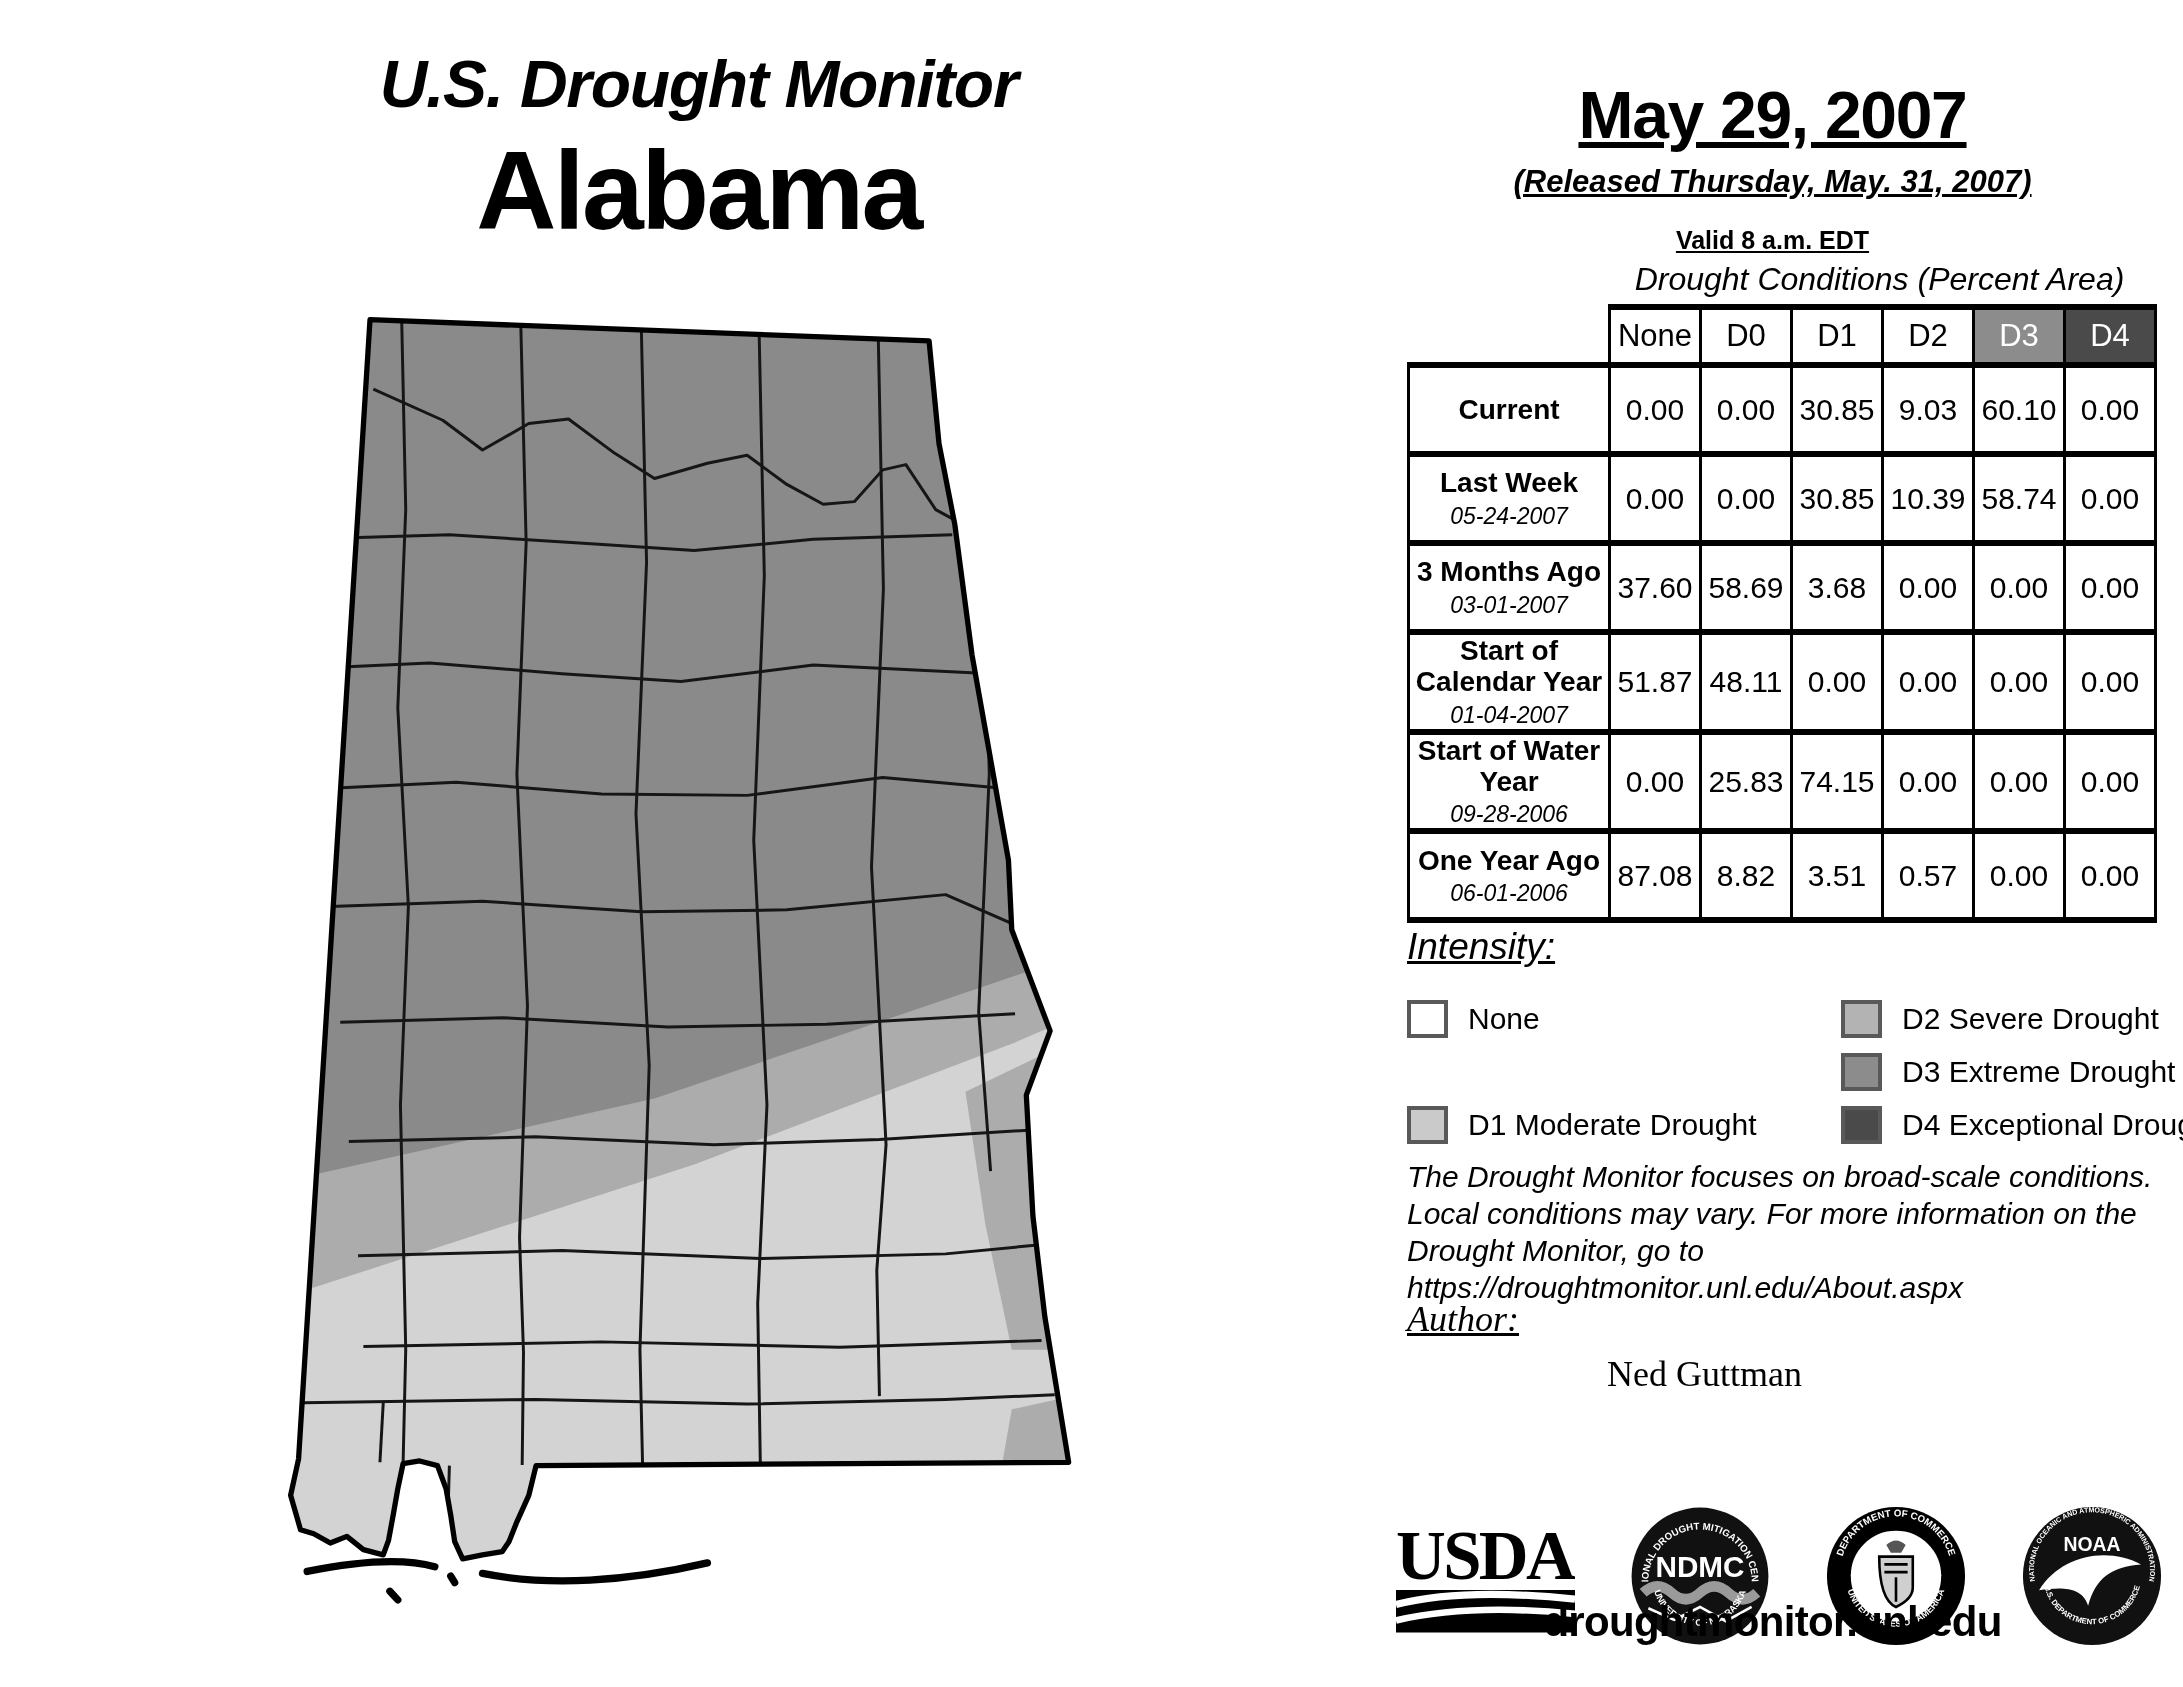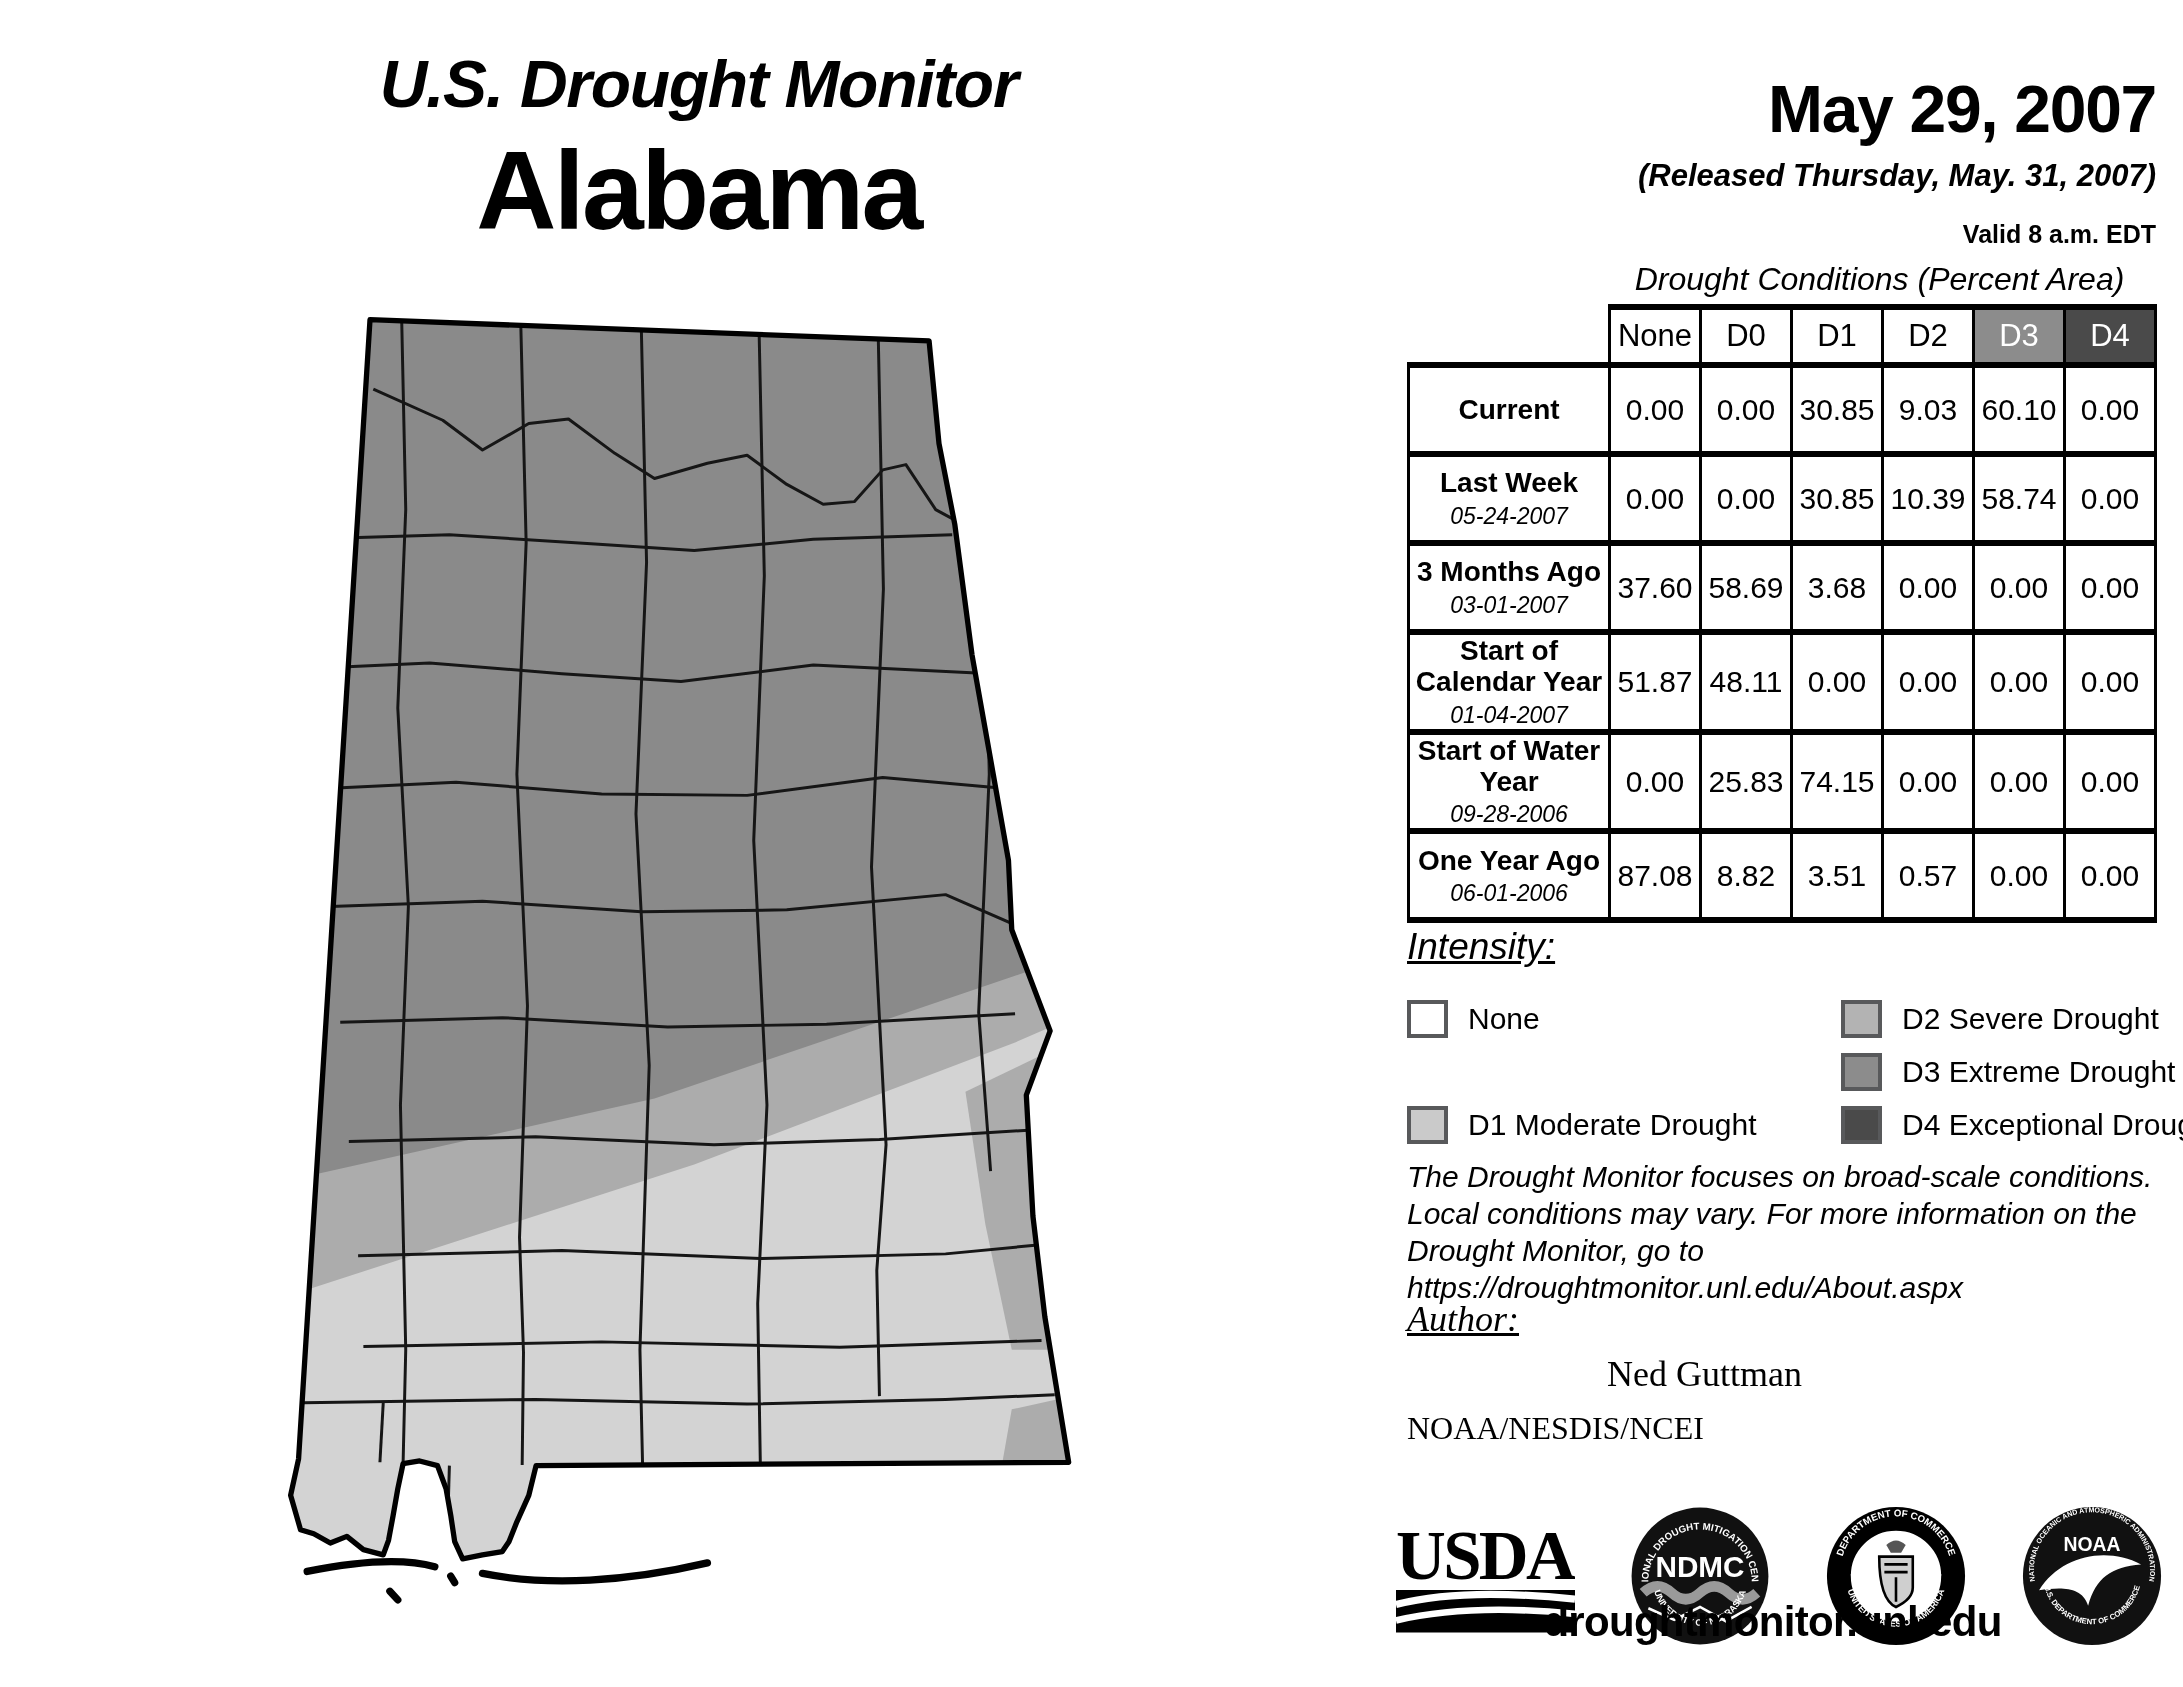--- a/index.html
+++ b/index.html
@@ -9,21 +9,21 @@
     font-family:"Liberation Sans", sans-serif; color:#000;
   }
   
   .title-block { position:absolute; left:265px; top:46px; width:867px; text-align:center; }
   .title-main { font-size:66px; font-weight:bold; font-style:italic; letter-spacing:-1.3px; }
   .title-state { font-size:111px; font-weight:bold; letter-spacing:-2.6px; margin-top:5.3px; }
   .map-wrap { position:absolute; left:284px; top:311px; width:827px; height:1330px; }
   .map-wrap svg { width:100%; height:100%; display:block; }
 
   
-  .date-block { position:absolute; left:1389px; top:71px; width:767px; text-align:right; }
+  .date-block { position:absolute; left:1389px; top:77px; width:767px; text-align:center;text-decoration:underline; }
   .date-main { font-size:66px; font-weight:bold; letter-spacing:-1.3px; }
   .date-released { font-size:31px; font-weight:bold; font-style:italic; margin-top:10.6px; }
   .date-valid { font-size:25px; font-weight:bold; margin-top:26px; }
 
   .table-caption { position:absolute; left:1608px; top:261px; width:543px; text-align:center;
                    font-size:32px; font-style:italic; }
   .dm-table { position:absolute; left:1407px; top:304px; border-collapse:collapse; table-layout:fixed; }
   .dm-table td { border:3.3px solid #000; border-top-width:6px; border-bottom-width:6px;
                  text-align:center; vertical-align:middle; font-size:30px; background:#fff; }
   .dm-table td.corner { border:none; background:transparent; }
@@ -256,21 +256,20 @@
 
 <div class="disclaimer">
   <div>The Drought Monitor focuses on broad-scale conditions.</div>
   <div>Local conditions may vary. For more information on the</div>
   <div>Drought Monitor, go to https://droughtmonitor.unl.edu/About.aspx</div>
 </div>
 
 <div class="author-block">
   <div class="author-head">Author:</div>
   <div class="author-name">Ned Guttman</div>
-  <div class="author-org">NOAA/NESDIS/NCEI</div>
 </div>
 
 <div class="logo-row">
 
   <svg class="logo" width="179" height="126" viewBox="0 0 270 190">
     <text x="0" y="88" font-family="Liberation Serif, serif" font-weight="bold" font-size="104" letter-spacing="-4" fill="#000">USDA</text>
     <path d="M0,104 L270,104 L270,168 L0,168 Z" fill="#000"></path>
     <path d="M0,126 Q100,100 270,118" fill="none" stroke="#fff" stroke-width="11"></path>
     <path d="M0,150 Q110,124 270,140" fill="none" stroke="#fff" stroke-width="10"></path>
   </svg>

